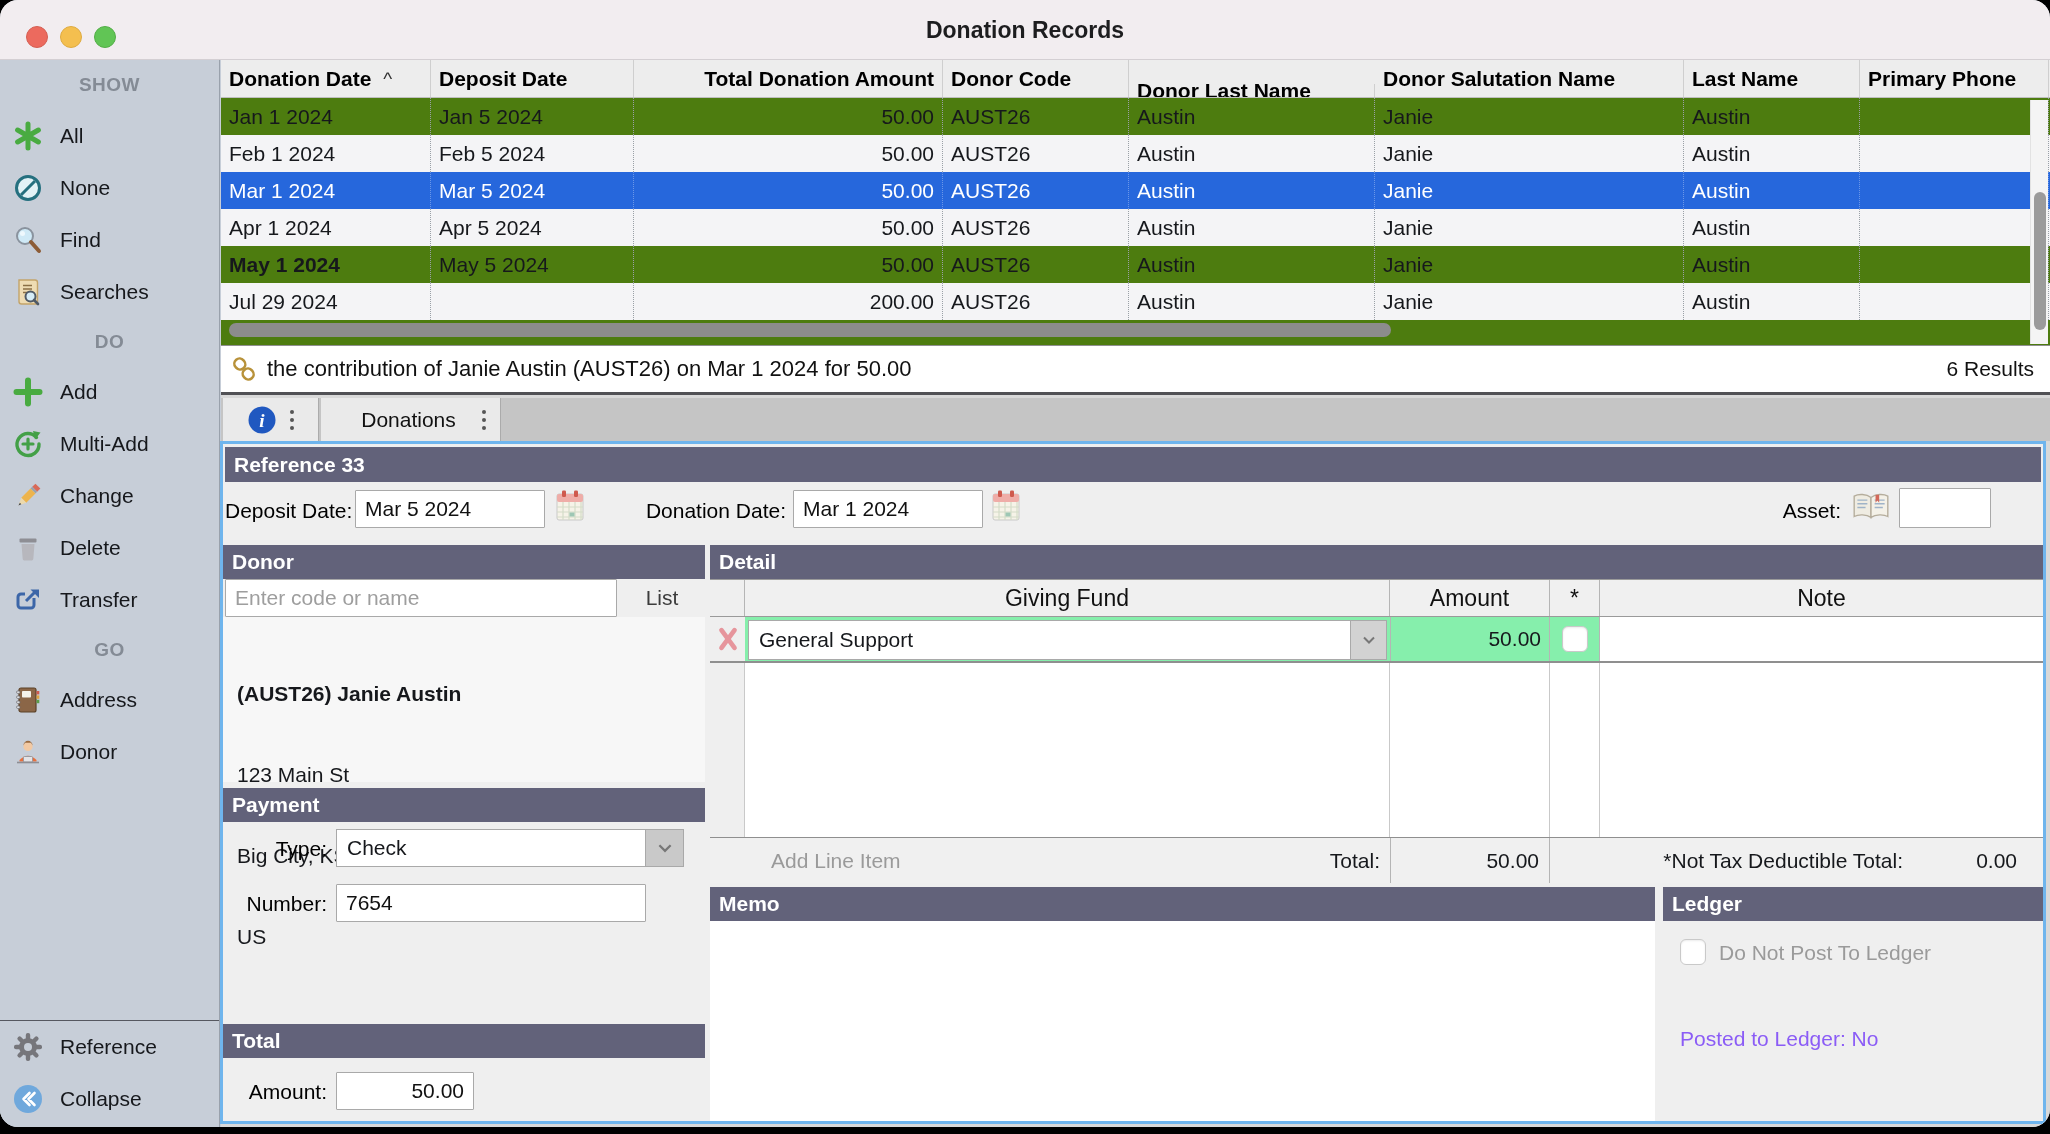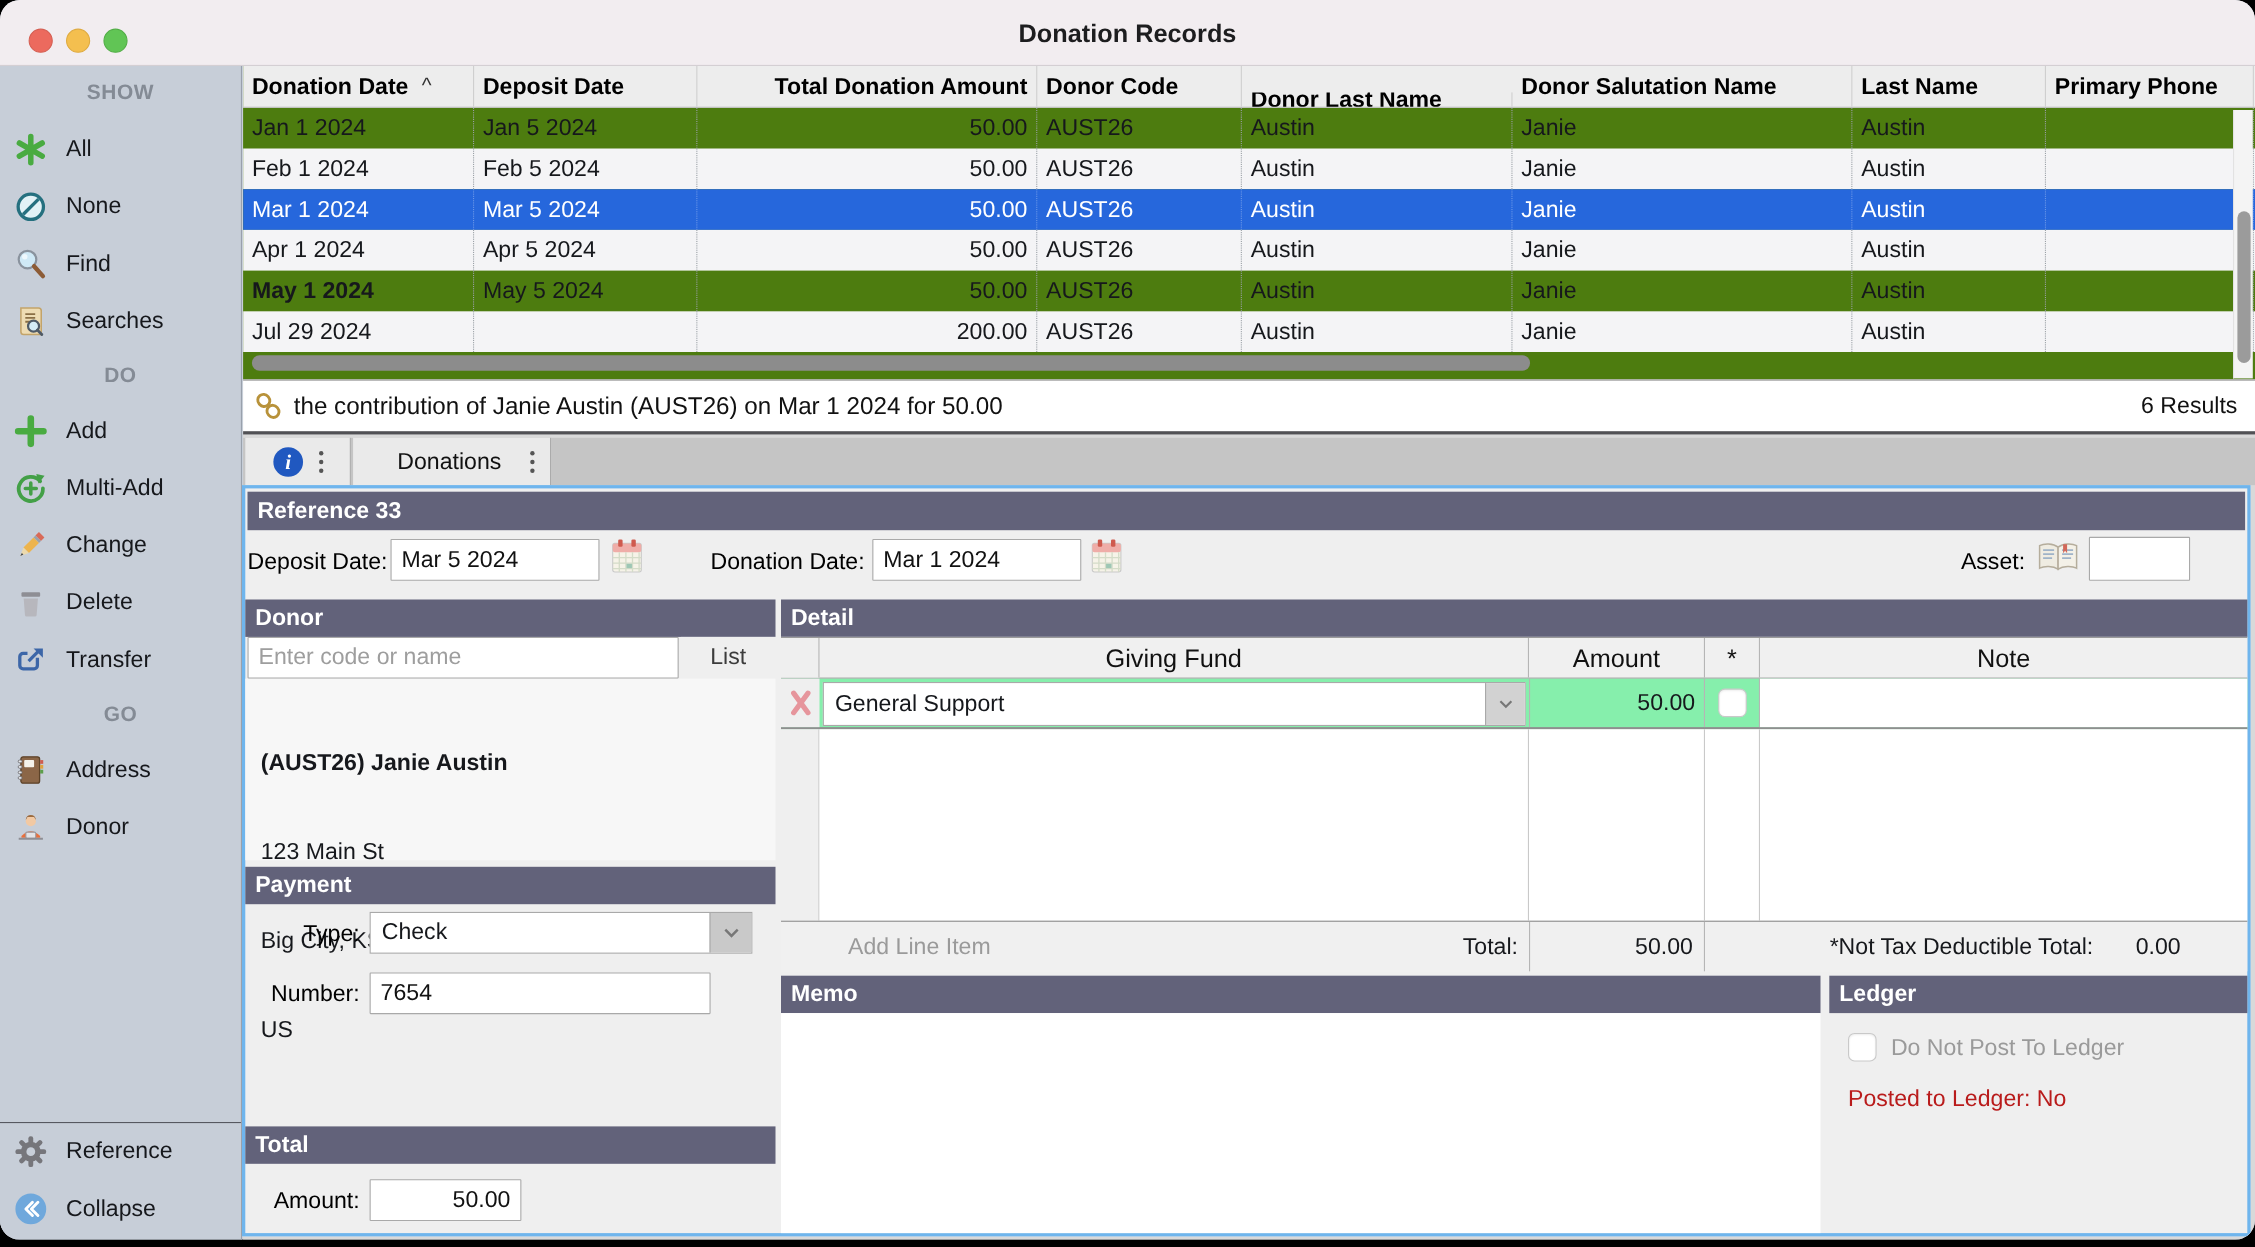--- a/index.html
+++ b/index.html
@@ -99,24 +99,24 @@
         box-shadow:inset 0 1px 2px rgba(0,0,0,.08); }
   .dtbody { display:flex; }
   .dtbody .bc { border-right:1px solid #c9c9c9; background:#fff; }
   .dtbody .bc.first { background:#efefef; }
   .dtfoot { display:flex; height:46px; background:#f0f0f0; border-top:1px solid #8f8f8f; align-items:center; font-size:21px; }
   .addline { color:#9a9a9a; padding-left:26px; }
   .ftot { margin-left:auto; padding-right:10px; }
   .famt { width:160px; text-align:right; padding-right:10px; border-left:1px solid #b5b5b5;
           border-right:1px solid #b5b5b5; line-height:45px; height:45px; }
   .fntd { flex:1; display:flex; align-items:center; justify-content:flex-end; padding-right:26px; gap:4px; }
-  .fntd .v { width:110px; text-align:center; }
+  .fntd .v { width:110px; text-align:right; }
   .memoarea { background:#fff; }
   .lg-label { font-size:21px; color:#9a9a9a; }
-  .lg-posted { font-size:21px; color:#b91c1c; }
+  .lg-posted { font-size:21px; color:#8b5cf6;margin-top:40px; }
 </style>
 </head>
 <body>
 
 <div id="window">
 
   <div class="titlebar">
     <div class="lights">
       <span class="light red"></span>
       <span class="light yellow"></span>

